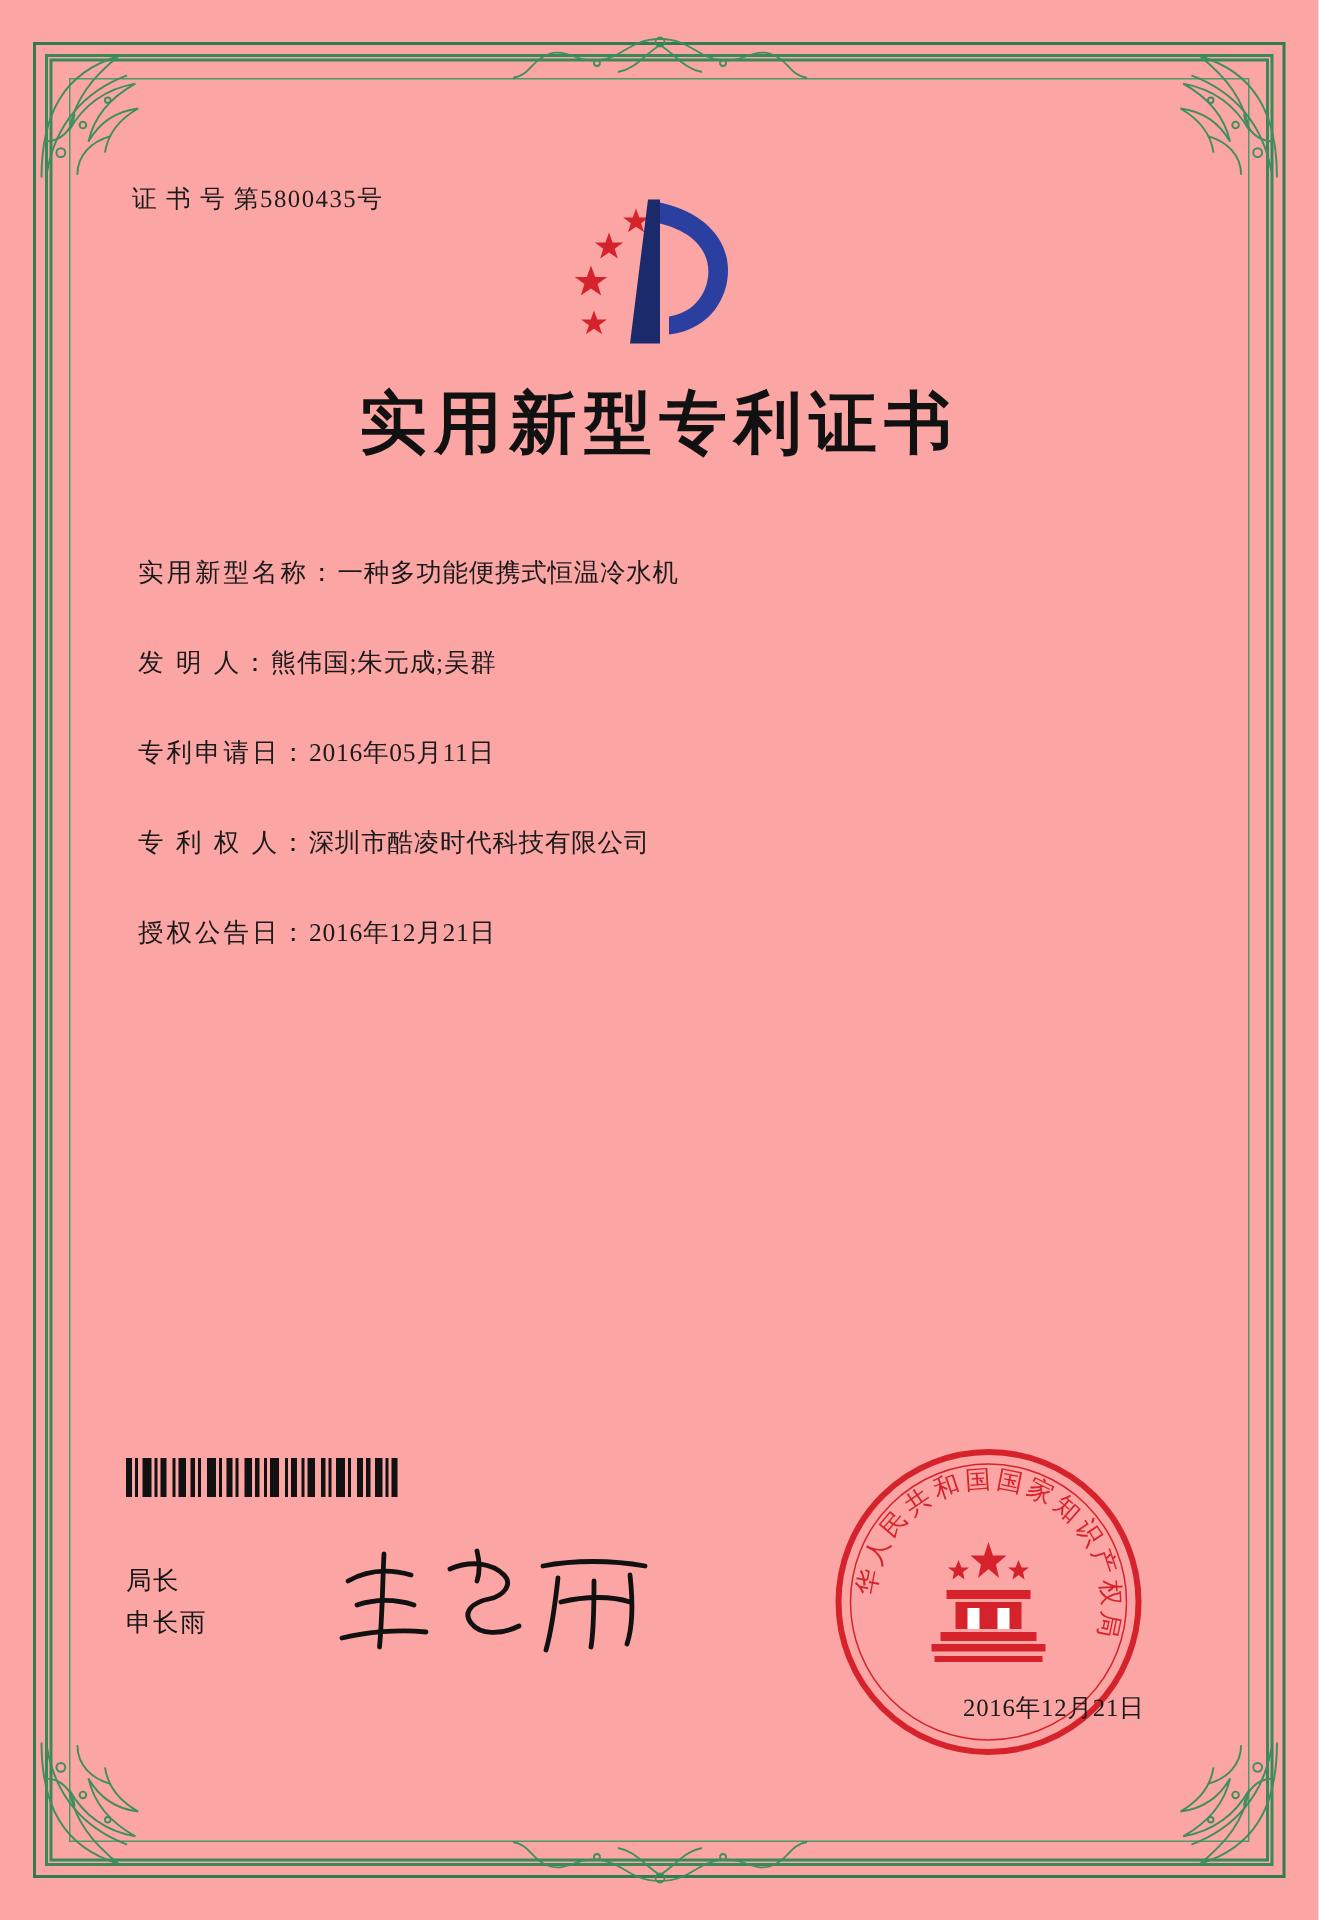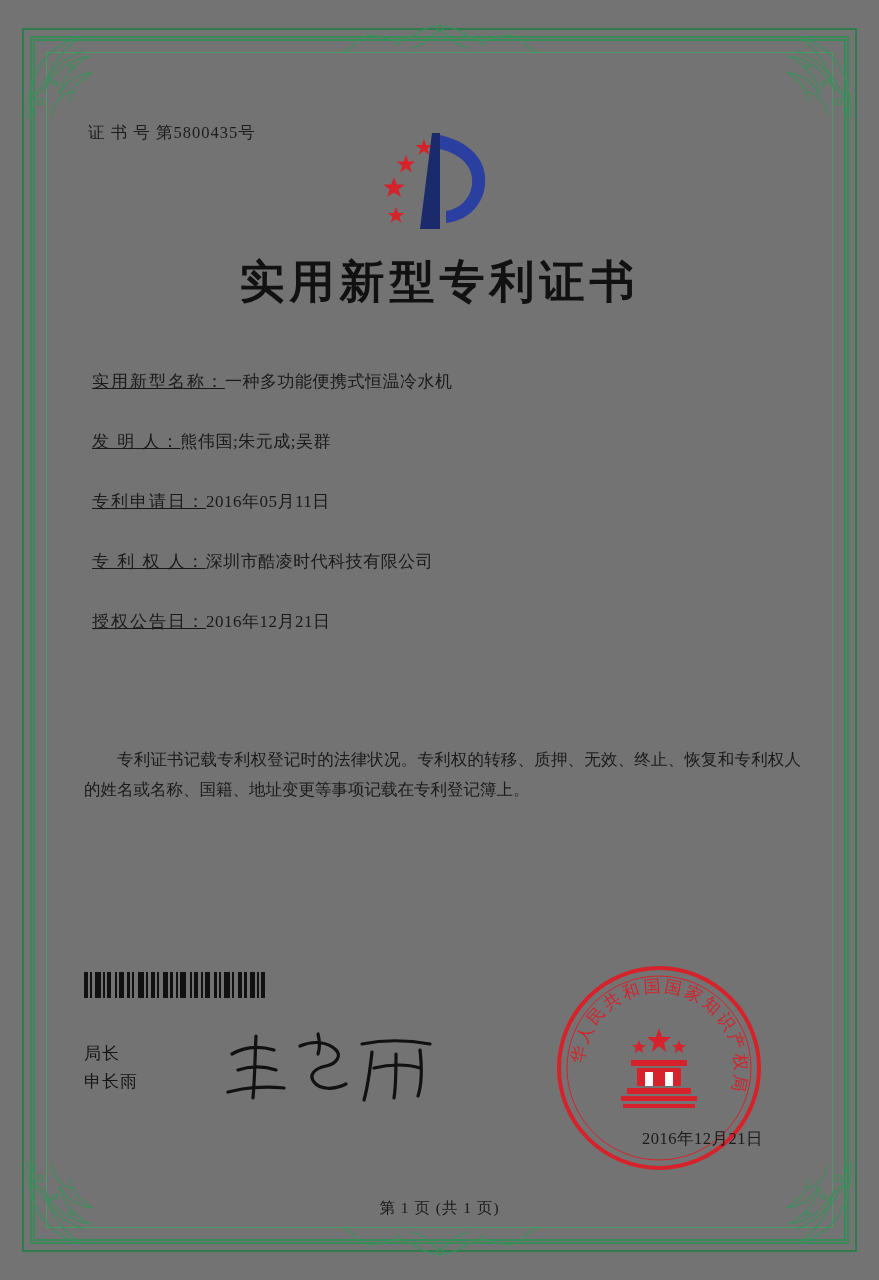--- a/index.html
+++ b/index.html
@@ -13,21 +13,21 @@
     font-family: "Liberation Serif", "DejaVu Serif", serif;
     color: #222;
     position: relative;
     overflow: hidden;
   }
 
   
   .page {
     position: absolute;
     inset: 0;
-    background: #737373;
+    background: #fca5a5;
   }
   .border-outer {
     position: absolute;
     left: 22px; top: 28px; right: 22px; bottom: 28px;
     border: 2px solid #2f7d4f;
     box-sizing: border-box;
   }
   .border-mid {
     position: absolute;
     left: 30px; top: 36px; right: 30px; bottom: 36px;
@@ -124,21 +124,20 @@
   }
   .field {
     font-size: 17px;
     color: #1a1a1a;
     margin-bottom: 37px;
     white-space: nowrap;
   }
   .field .lbl {
     display: inline-block;
     letter-spacing: 2px;
-    text-decoration: underline;
   }
   .field .val {
     letter-spacing: 0.5px;
   }
 
   .body-text {
     position: absolute;
     top: 665px;
     left: 14px;
     right: 8px;
@@ -332,21 +331,20 @@
       </div>
       <div class="field">
         <span class="lbl">专  利  权  人：</span><span class="val">深圳市酷凌时代科技有限公司</span>
       </div>
       <div class="field">
         <span class="lbl">授权公告日：</span><span class="val">2016年12月21日</span>
       </div>
     </div>
 
     <div class="body-text">
-      <p>专利证书记载专利权登记时的法律状况。专利权的转移、质押、无效、终止、恢复和专利权人的姓名或名称、国籍、地址变更等事项记载在专利登记簿上。</p>
     </div>
 
     <div class="barcode">
       <i style="width:4px"></i>
         <i style="width:2px;background:transparent"></i>
       <i style="width:2px"></i>
         <i style="width:3px;background:transparent"></i>
       <i style="width:6px"></i>
         <i style="width:2px;background:transparent"></i>
       <i style="width:2px"></i>
@@ -446,16 +444,15 @@
           <rect x="70" y="136" width="76" height="5"></rect>
           <rect x="94" y="112" width="8" height="14" fill="#fff"></rect>
           <rect x="114" y="112" width="8" height="14" fill="#fff"></rect>
           <rect x="72" y="144" width="72" height="4"></rect>
         </g>
       </svg>
     </div>
 
     <div class="seal-date">2016年12月21日</div>
 
-    <div class="page-foot">第 1 页 (共 1 页)</div>
 
   </div>
 </div>
 
 </body></html>

